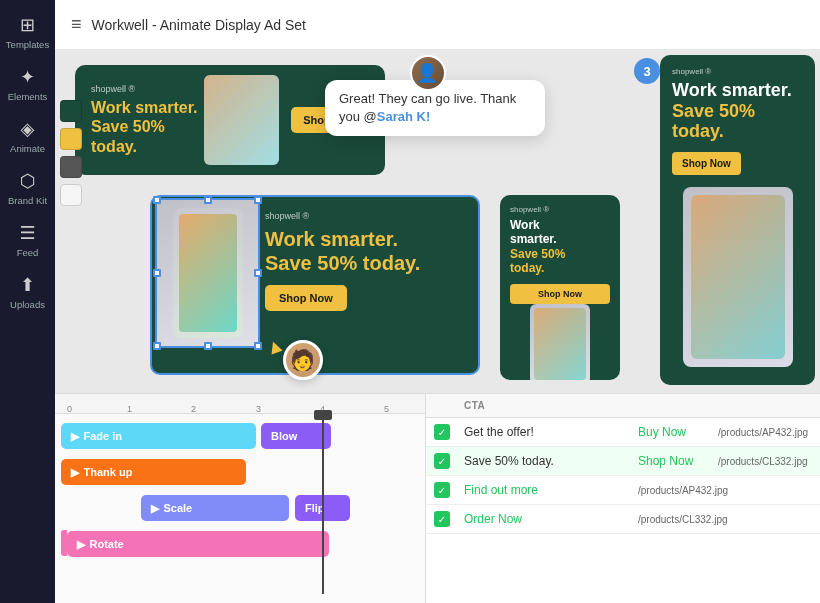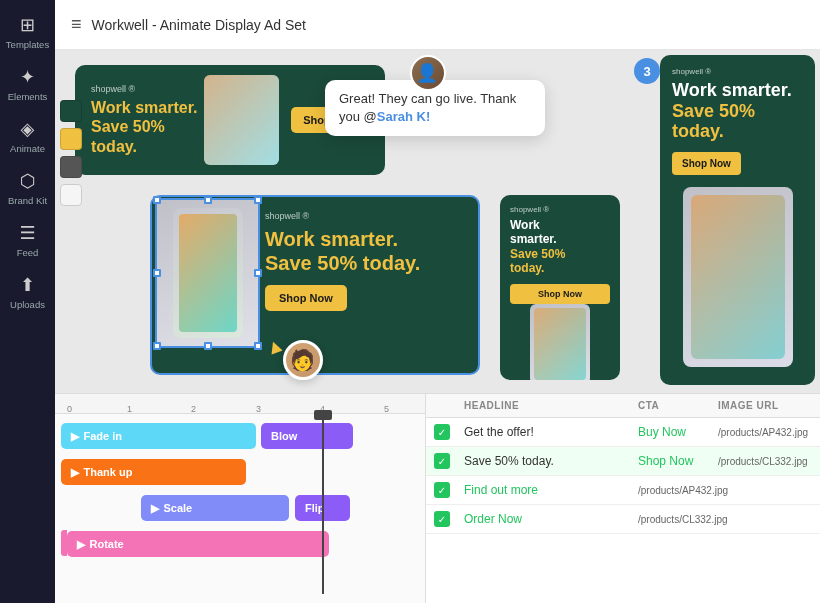--- a/index.html
+++ b/index.html
@@ -255,21 +255,21 @@
 
 <div class="topbar">
   <span class="topbar-menu">≡</span>
   <span class="topbar-title">Workwell - Animate Display Ad Set</span>
 </div>
 
 <div class="main-canvas">
 
   <div class="chat-avatar" style="left:355px;top:5px;">👤</div>
 
-  <div class="chat-bubble" style="left:270px;top:30px;border-radius:10px;">
+  <div class="chat-bubble" style="left:270px;top:30px;">
     <span>Great! They can go live. Thank you @</span><span class="mention">Sarah K!</span>
   </div>
 
   <div class="badge-3" style="right:160px;top:8px;">
     <span>3</span>
   </div>
 
   <div class="ad-card-large">
     <div style="flex:1">
       <div class="ad-brand">shopwell ®</div>
@@ -357,21 +357,21 @@
     <div style="position:absolute;top:-4px;left:-8px;width:18px;height:10px;background:#444;border-radius:2px;"></div>
   </div>
 
   <div style="padding:8px 6px;display:flex;flex-direction:column;gap:8px;">
 
     <div style="display:flex;align-items:center;height:28px;position:relative;width:350px;">
       <div class="track-bar track-cyan" style="position:absolute;left:0;width:195px;">
         <span style="margin-right:4px;">▶</span>
         <span>Fade in</span>
       </div>
-      <div class="track-bar track-purple" style="position:absolute;left:200px;width:92px;background:#8b5cf6;">
+      <div class="track-bar track-purple" style="position:absolute;left:200px;width:70px;background:#8b5cf6;">
         <span>Blow</span>
       </div>
     </div>
 
     <div style="display:flex;align-items:center;height:28px;position:relative;width:350px;">
       <div class="track-bar" style="position:absolute;left:0;width:185px;background:#f97316;">
         <span style="margin-right:4px;">▶</span>
         <span>Thank up</span>
       </div>
     </div>
@@ -393,23 +393,21 @@
         <span>Rotate</span>
       </div>
     </div>
   </div>
 </div>
 
 <div class="data-panel">
 
   <div class="data-table-header">
     <div></div>
-    <div>HEADLINE</div>
     <div>CTA</div>
-    <div>IMAGE URL</div>
   </div>
 
   <div class="data-row">
     <div>
         <div class="check-icon">✓</div>
       </div>
     <div>Get the offer!</div>
     <div>
         <span class="cta-text">Buy Now</span>
       </div>

